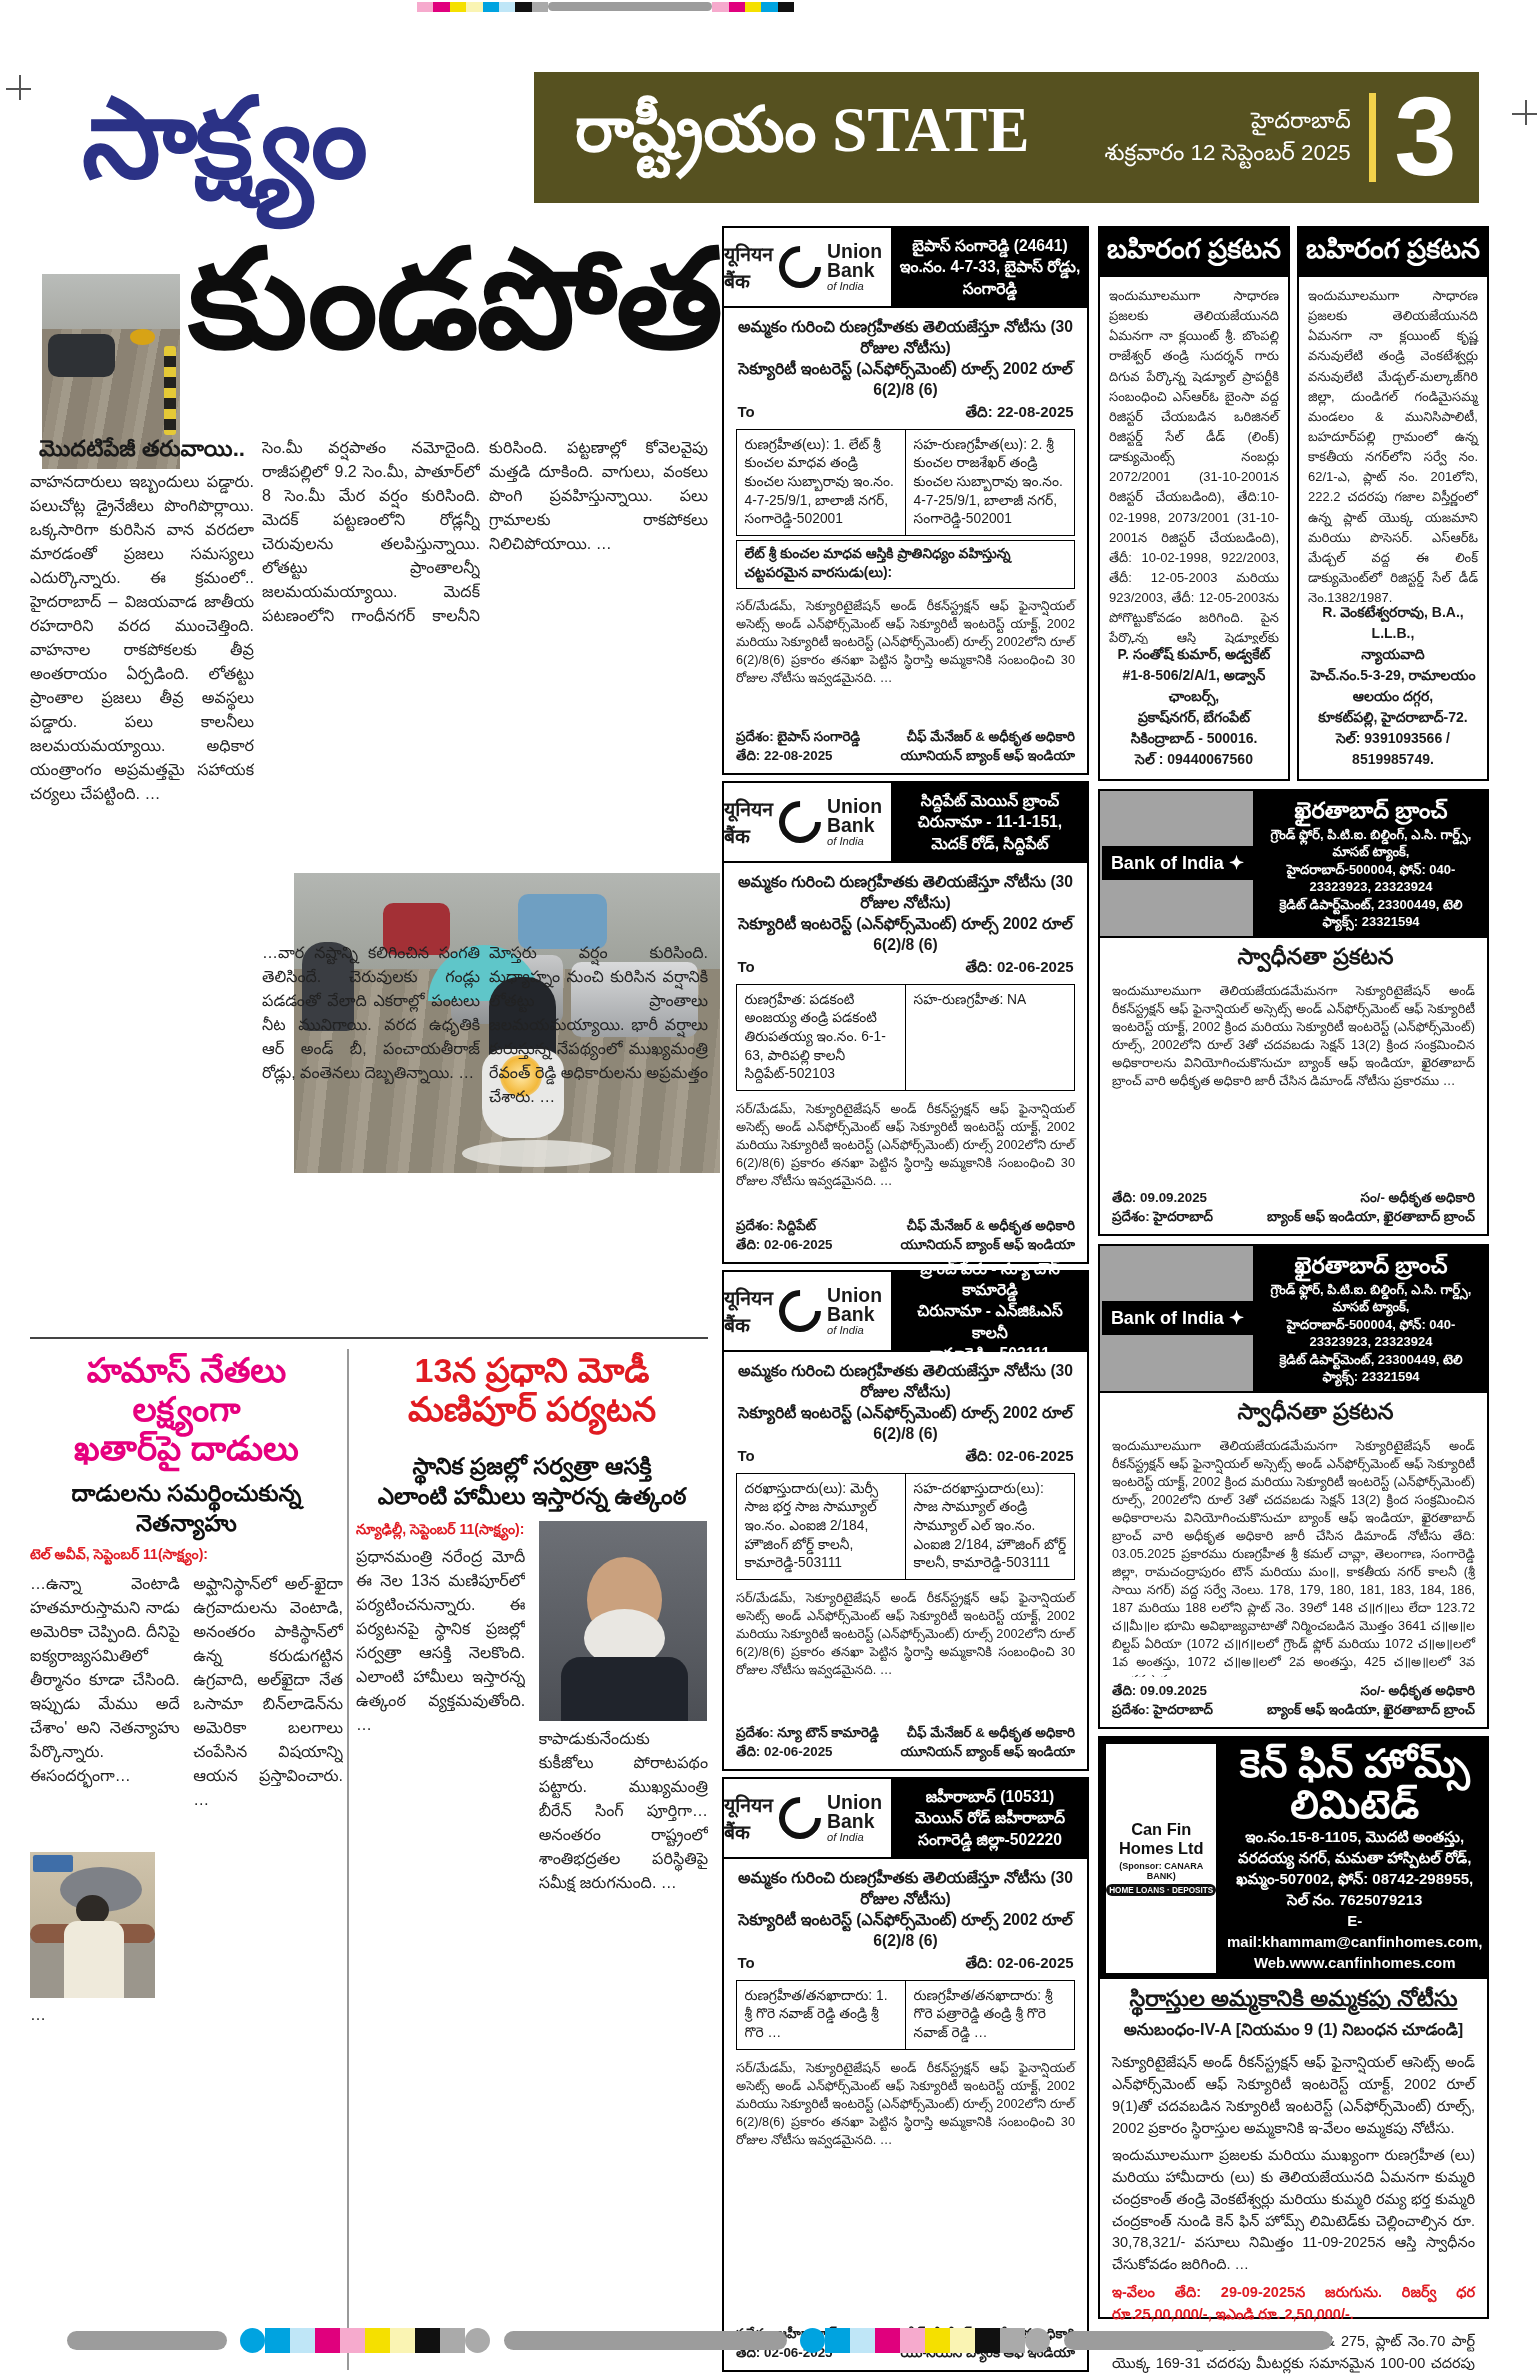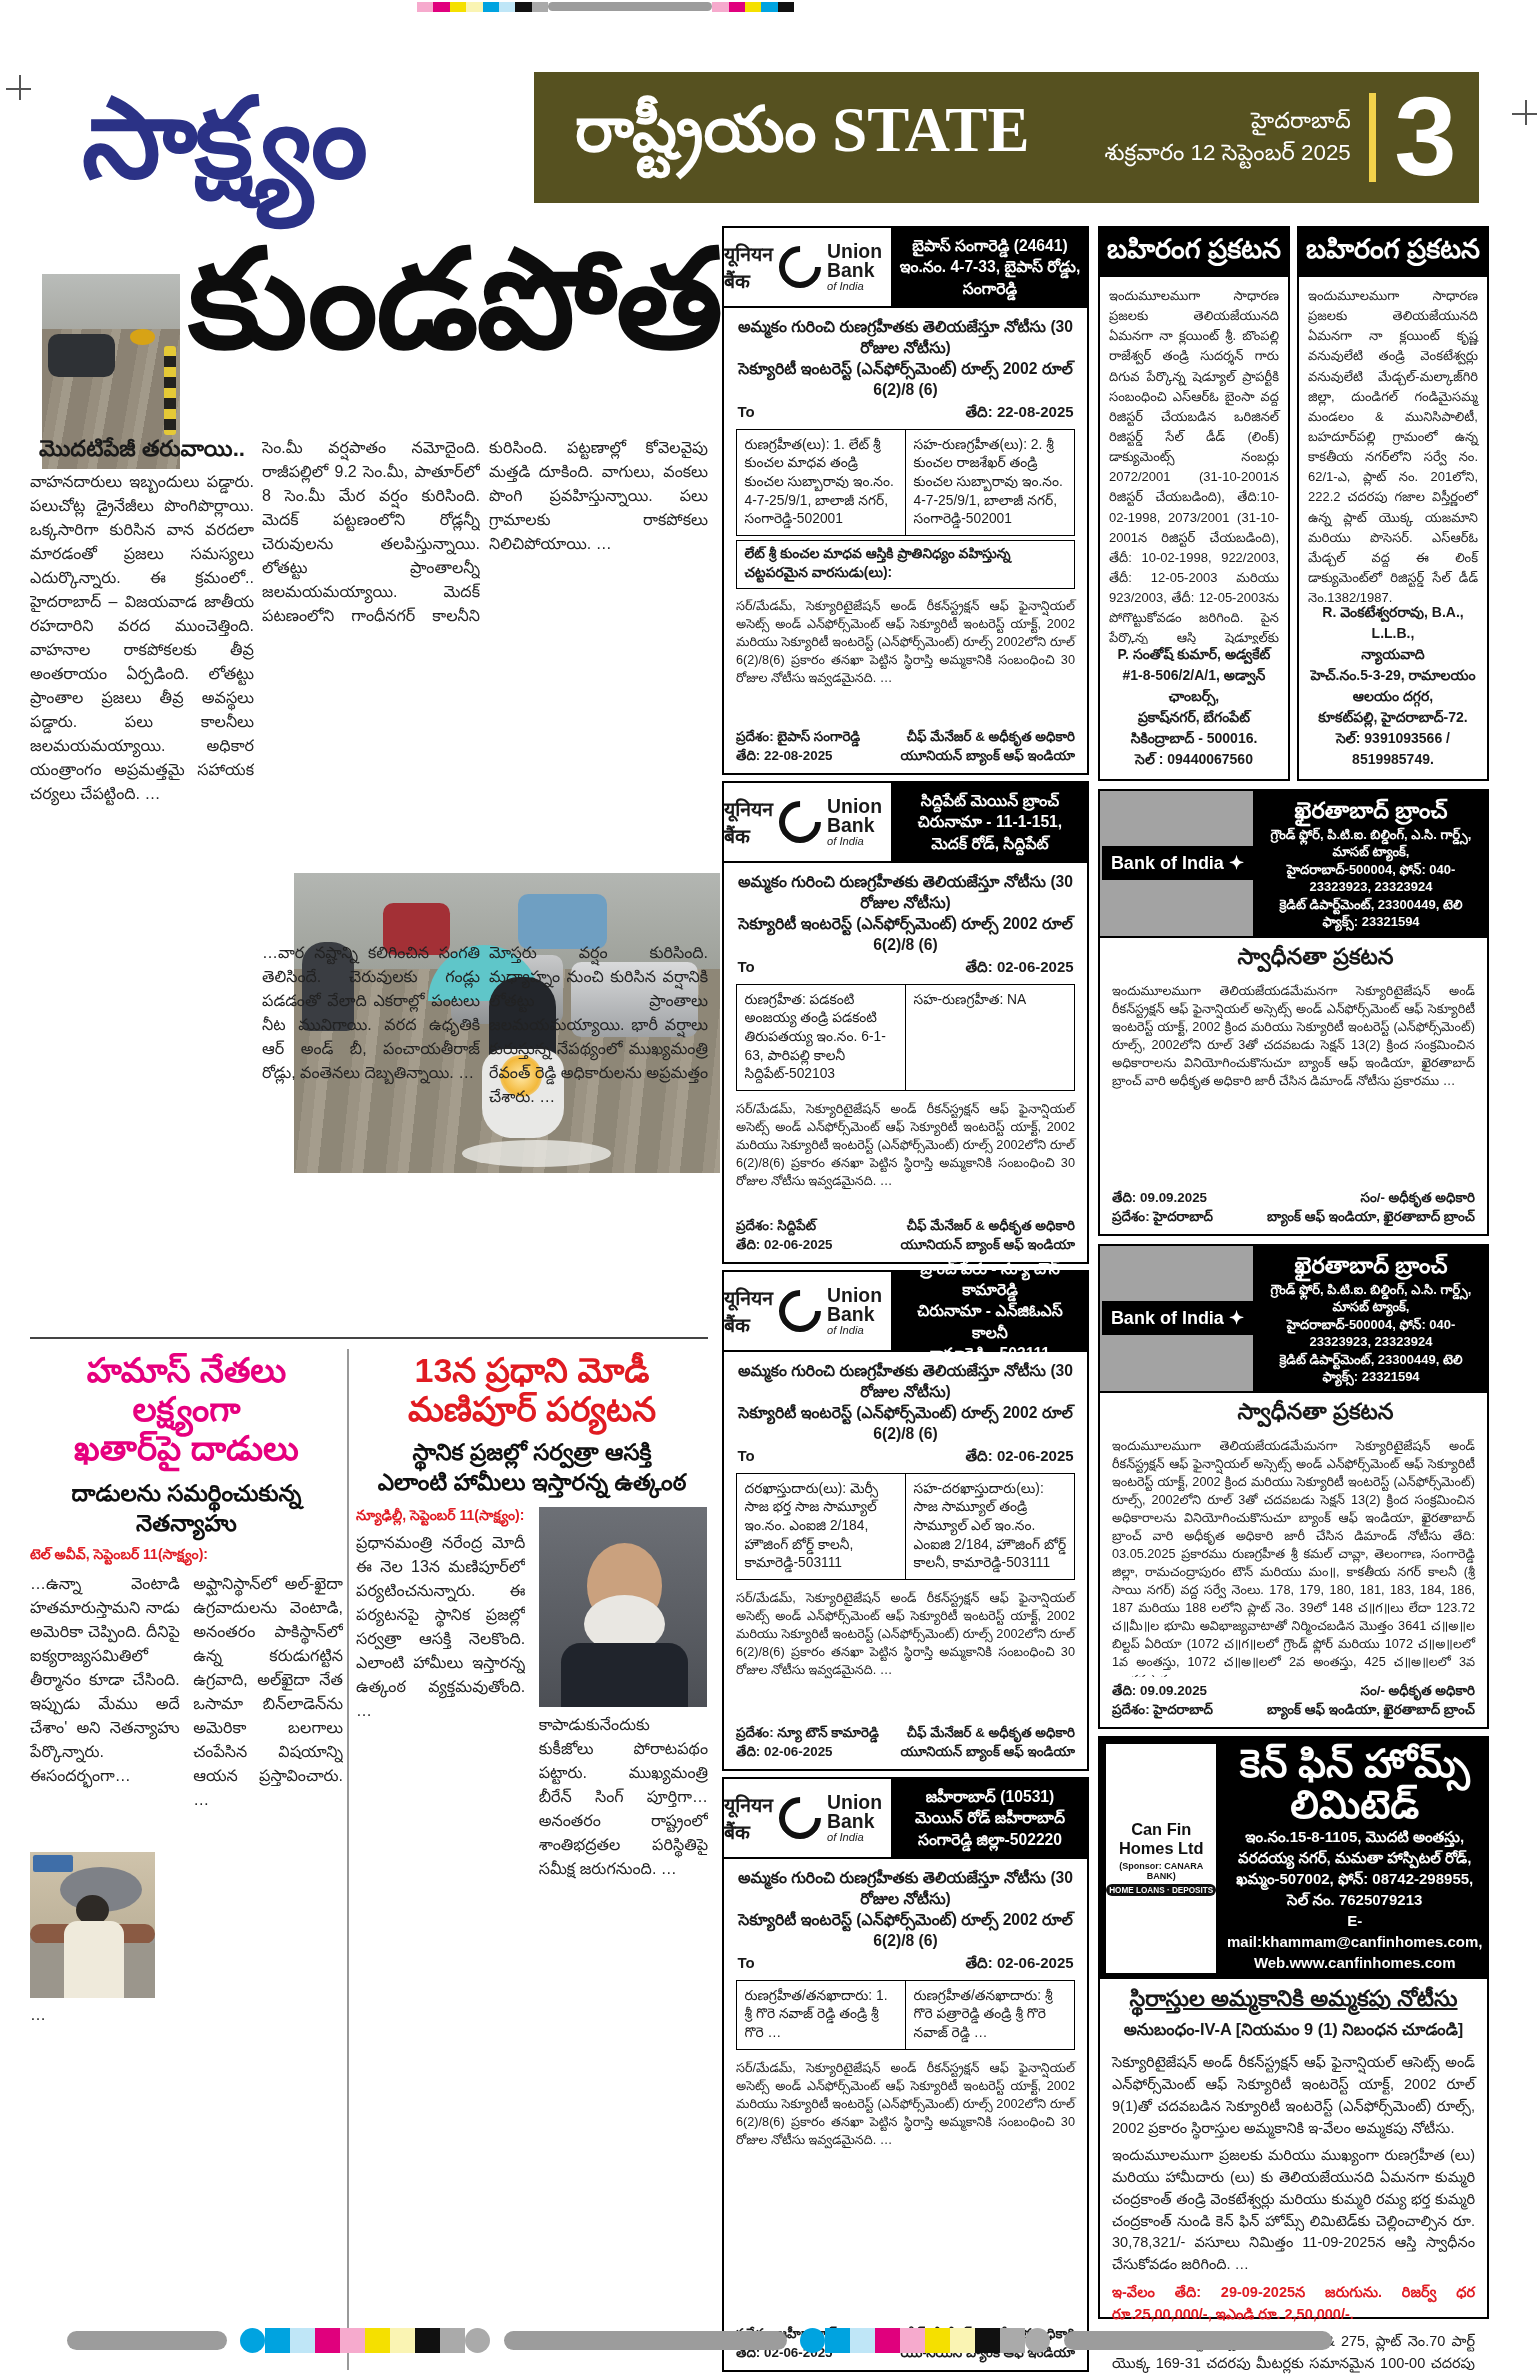--- a/index.html
+++ b/index.html
@@ -193,21 +193,21 @@
         <div class="bodytxt" style="height:417px;">…</div>
       </div>
       <div class="col">
         <div class="bodytxt" style="height:857px;">అఫ్ఘానిస్థాన్‌లో అల్-ఖైదా ఉగ్రవాదులను వెంటాడి, అనంతరం పాకిస్థాన్‌లో ఉన్న కరుడుగట్టిన ఉగ్రవాది, అల్‌ఖైదా నేత ఒసామా బిన్‌లాడెన్‌ను అమెరికా బలగాలు చంపేసిన విషయాన్ని ఆయన ప్రస్తావించారు. …</div>
       </div>
     </div>
   </div>
 
   <div class="abs" style="left:356px;top:1351px;width:352px;">
     <div class="h-red">13న ప్రధాని మోడీ మణిపూర్ పర్యటన</div>
-    <div class="subhead" style="margin-top:9px;">స్థానిక ప్రజల్లో సర్వత్రా ఆసక్తి</div>
+    <div class="subhead" style="margin-top:23px;">స్థానిక ప్రజల్లో సర్వత్రా ఆసక్తి</div>
     <div class="subhead">ఎలాంటి హామీలు ఇస్తారన్న ఉత్కంఠ</div>
     <div class="cols" style="margin-top:9px;">
       <div class="col">
         <div class="dateline">న్యూఢిల్లీ, సెప్టెంబర్ 11(సాక్ష్యం):</div>
         <div class="bodytxt" style="height:805px;margin-top:4.5px;">ప్రధానమంత్రి నరేంద్ర మోదీ ఈ నెల 13న మణిపూర్‌లో పర్యటించనున్నారు. ఈ పర్యటనపై స్థానిక ప్రజల్లో సర్వత్రా ఆసక్తి నెలకొంది. ఎలాంటి హామీలు ఇస్తారన్న ఉత్కంఠ వ్యక్తమవుతోంది. …</div>
       </div>
       <div class="col">
         <div class="ph" style="width:168px;height:200px;">
           <div class="sky" style="height:100%;background:linear-gradient(#6d7076,#4c4f55);"></div>
           <div class="blob" style="left:48px;top:36px;width:75px;height:86px;background:#caa17e;"></div>

